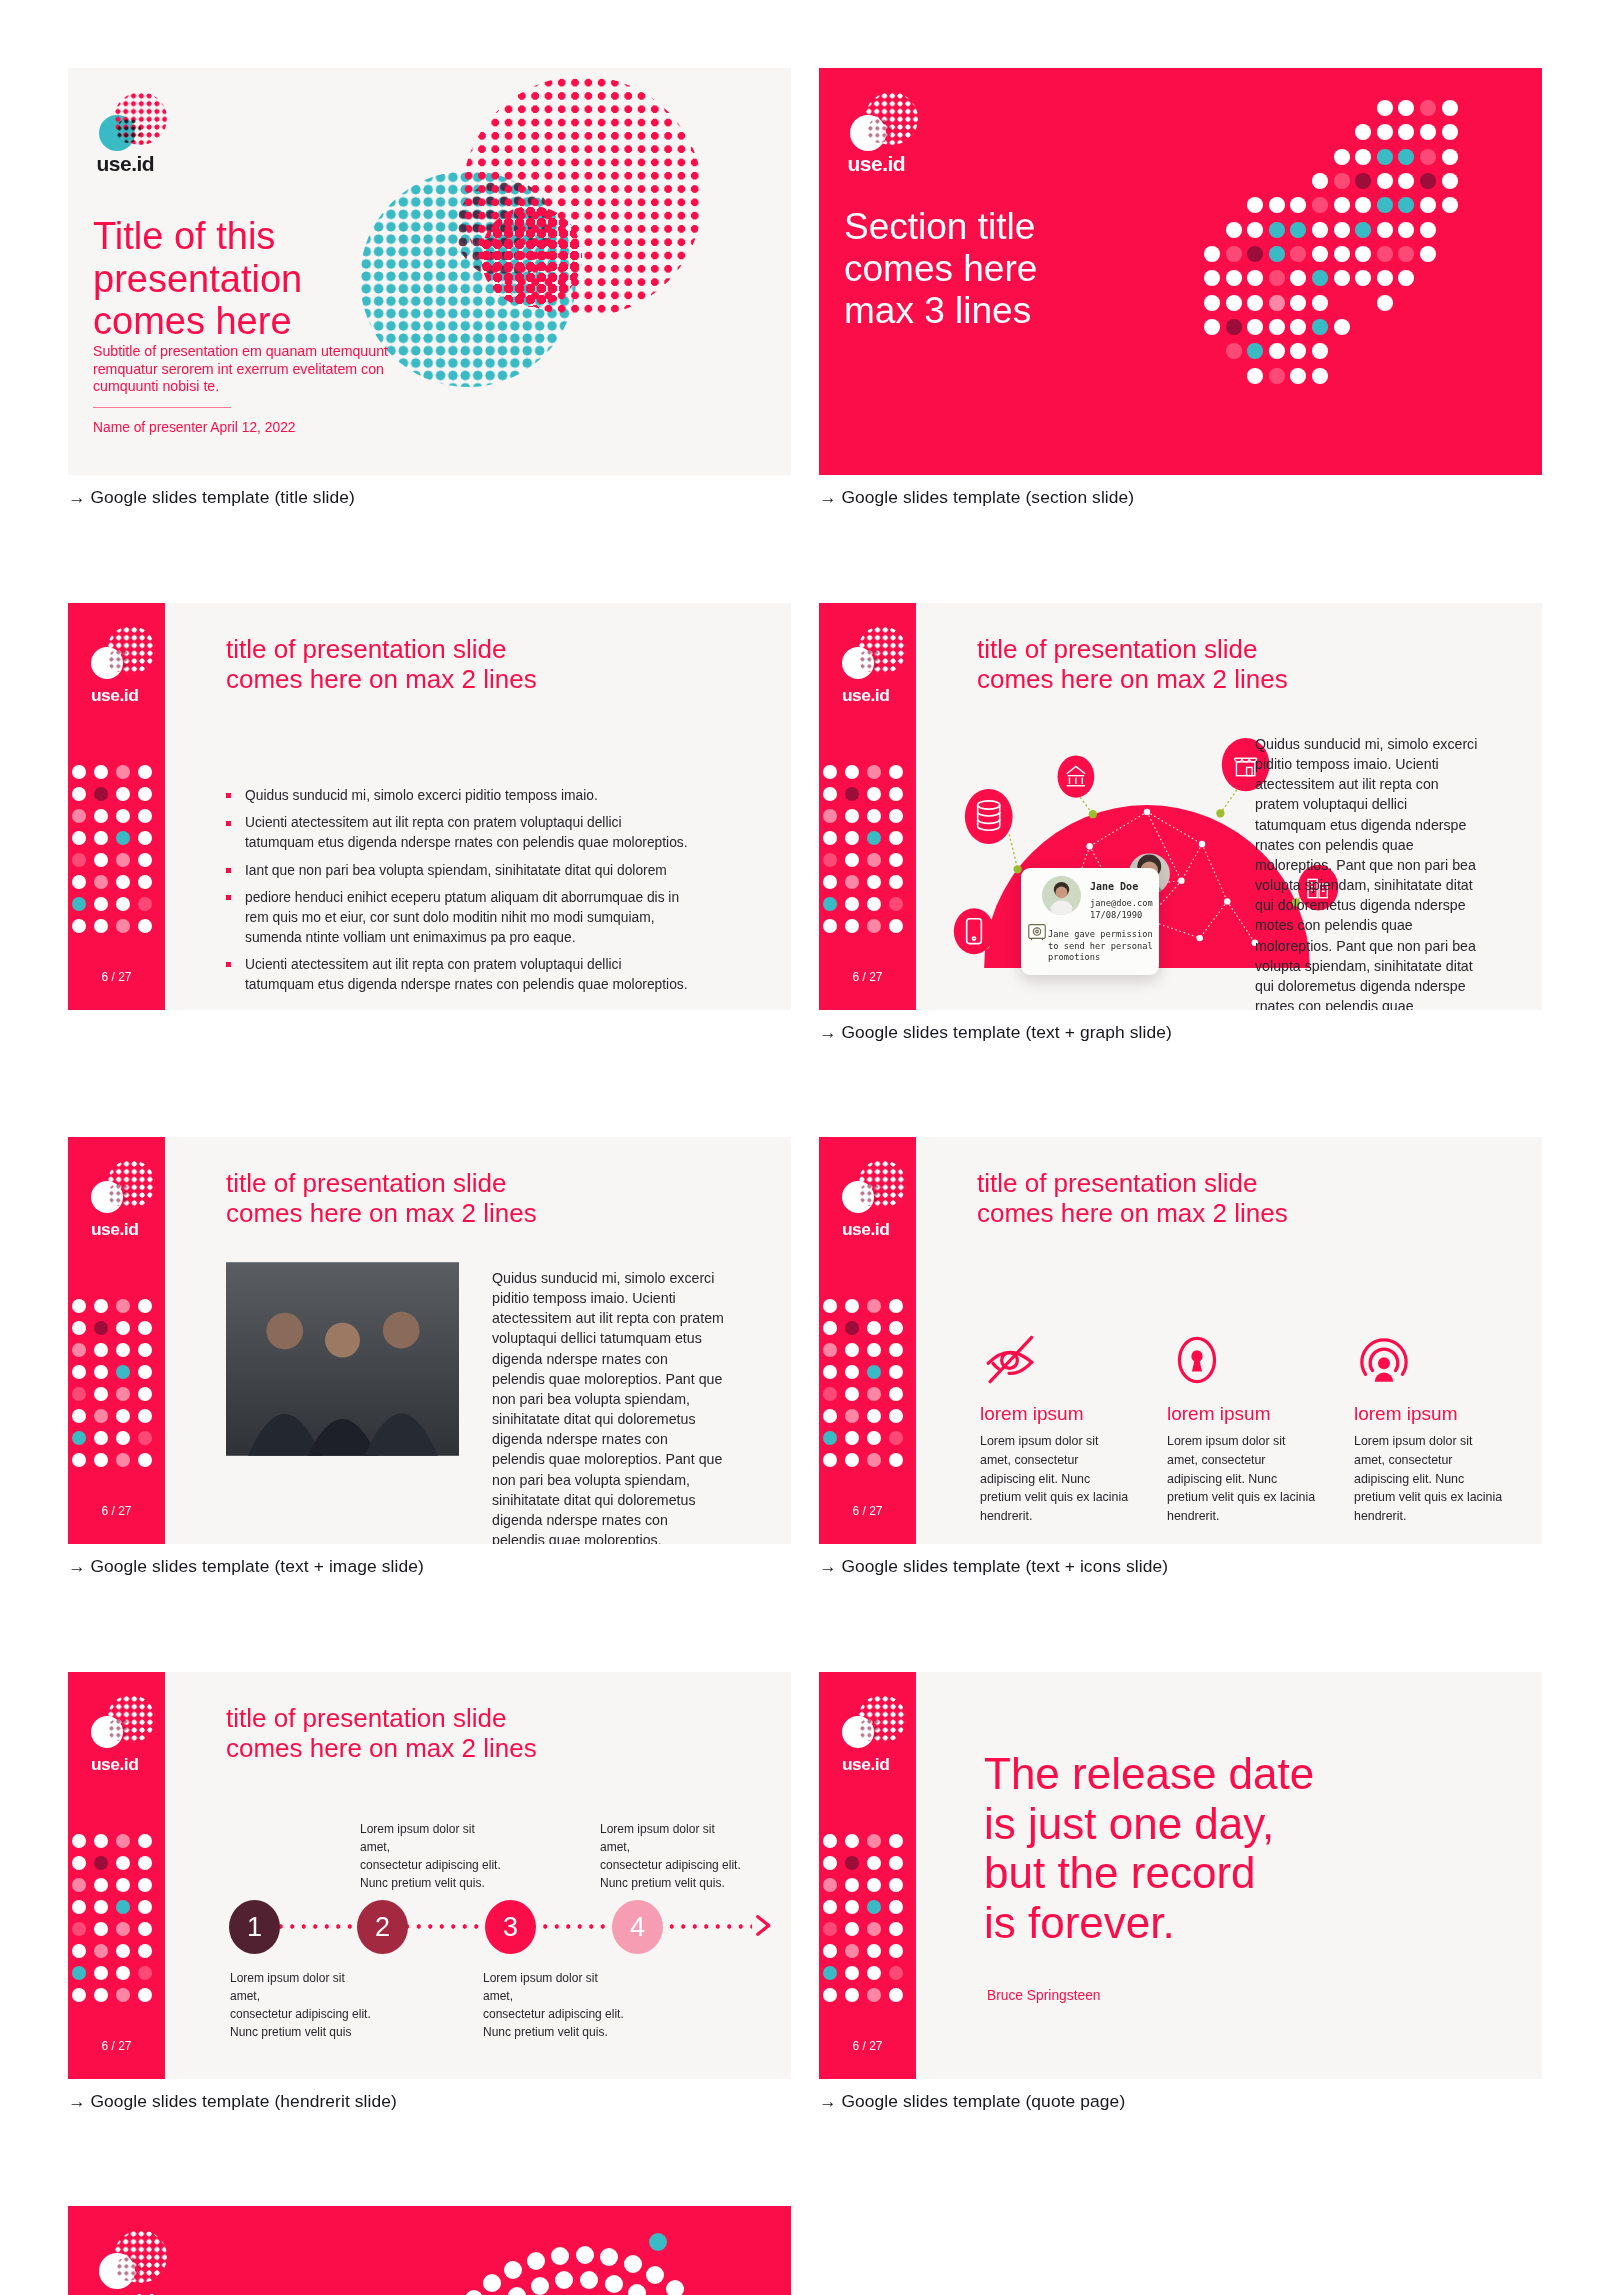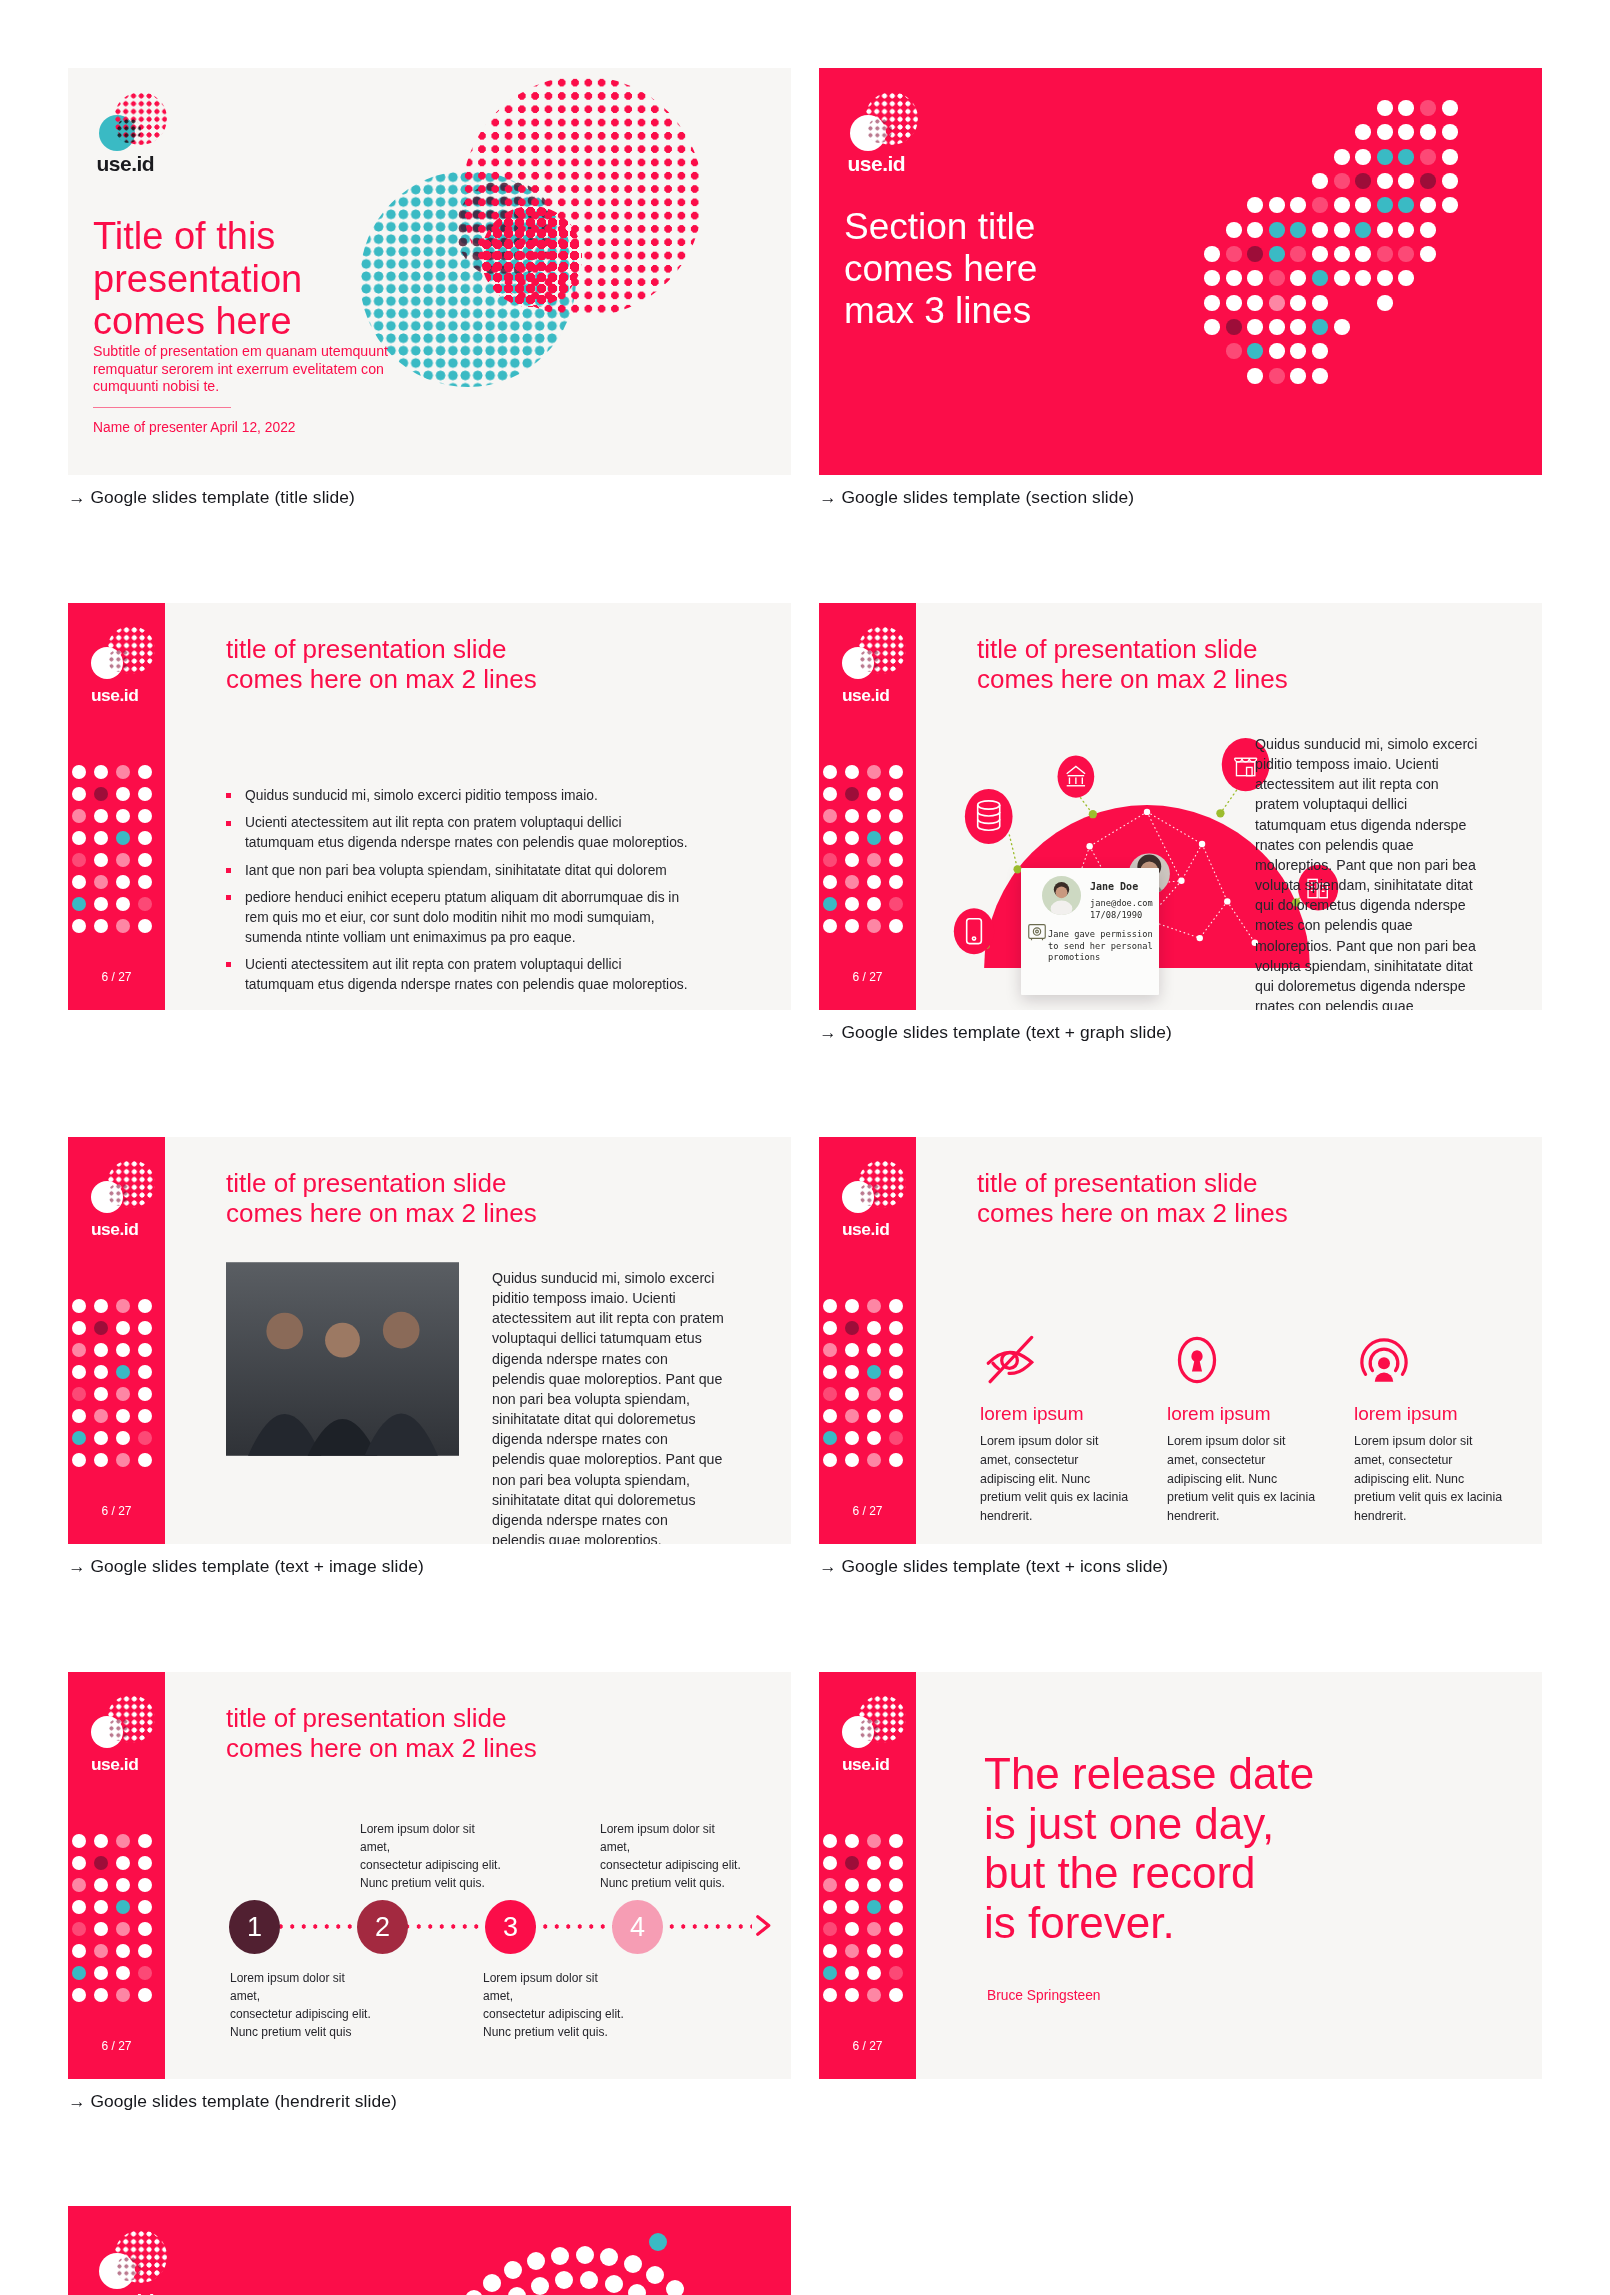--- a/index.html
+++ b/index.html
@@ -50,21 +50,21 @@
   .c-title{left:158px;top:24px;font-size:26px;line-height:1.15;color:#FB0D49;margin-top:8px;}
   .body-text{font-size:14.2px;line-height:1.42;color:#26262c;}
 
   
   .tx-sub{left:158px;top:115px;width:496px;font-size:14.2px;line-height:1.4;color:#FB0D49;}
   .bullets{left:158px;top:183px;width:468px;}
   .bullets li{list-style:none;position:relative;padding-left:19px;margin-bottom:7.3px;font-size:13.8px;line-height:1.45;color:#26262c;}
   .bullets li::before{content:"";position:absolute;left:0;top:7.3px;width:5px;height:5px;background:#FB0D49;}
 
   
-  .gcard{left:202px;top:265px;width:138px;height:127px;background:#fcfcfb;border-radius:1px;
+  .gcard{left:202px;top:265px;width:138px;height:107px;background:#fcfcfb;border-radius:9px;
          box-shadow:0 4.6px 15.6px rgba(30,10,20,.18);font-family:"DejaVu Sans Mono", monospace;color:#2a2a28;}
   .gcard .photo{position:absolute;left:21px;top:8.3px;width:39px;height:39px;border-radius:50%;overflow:hidden;}
   .gcard .nm{position:absolute;left:69px;top:13px;font-size:10px;font-weight:bold;}
   .gcard .ml{position:absolute;left:69px;top:30px;font-size:8.7px;line-height:1.35;white-space:pre-line;}
   .gcard .note{position:absolute;left:27px;top:61px;width:106px;font-size:8.7px;line-height:1.35;}
   .gcard .safe{position:absolute;left:4.6px;top:53px;}
 
   
   .icol{position:absolute;top:193px;width:152px;}
   .icol .ic{height:60px;}
@@ -707,20 +707,21 @@
         <span class="sdot" style="left: 26px; top: 316px; background: rgb(255, 255, 255);"></span>
         <span class="sdot" style="left: 48px; top: 316px; background: rgba(255, 255, 255, 0.5);"></span>
         <span class="sdot" style="left: 70px; top: 316px; background: rgb(255, 255, 255);"></span>
       </div>
     <div class="abs pre q-text">The release date
 is just one day,
 but the record
 is forever.</div>
     <div class="abs q-attr">Bruce Springsteen</div>
   </div>
+  <div class="caption">→ Google slides template (quote page)</div>
 </div>
 
 <div class="cell" style="left:68px;top:2206px">
   <div class="slide red">
     <div>
       <span class="abs" style="left:31px;top:47px;width:36px;height:36px;border-radius:50%;background:#fff"></span>
       <span class="ht ht-logo-white abs" style="left:46px;top:24px;width:53px;height:53px"></span>
       <span class="ht ht-logo-overlap abs" style="left:48px;top:50px;width:25px;height:25px"></span>
       <span class="abs logo-word" style="left:28.5px;top:84px;font-size:21px;color:#ffffff">use.id</span>
     </div>

